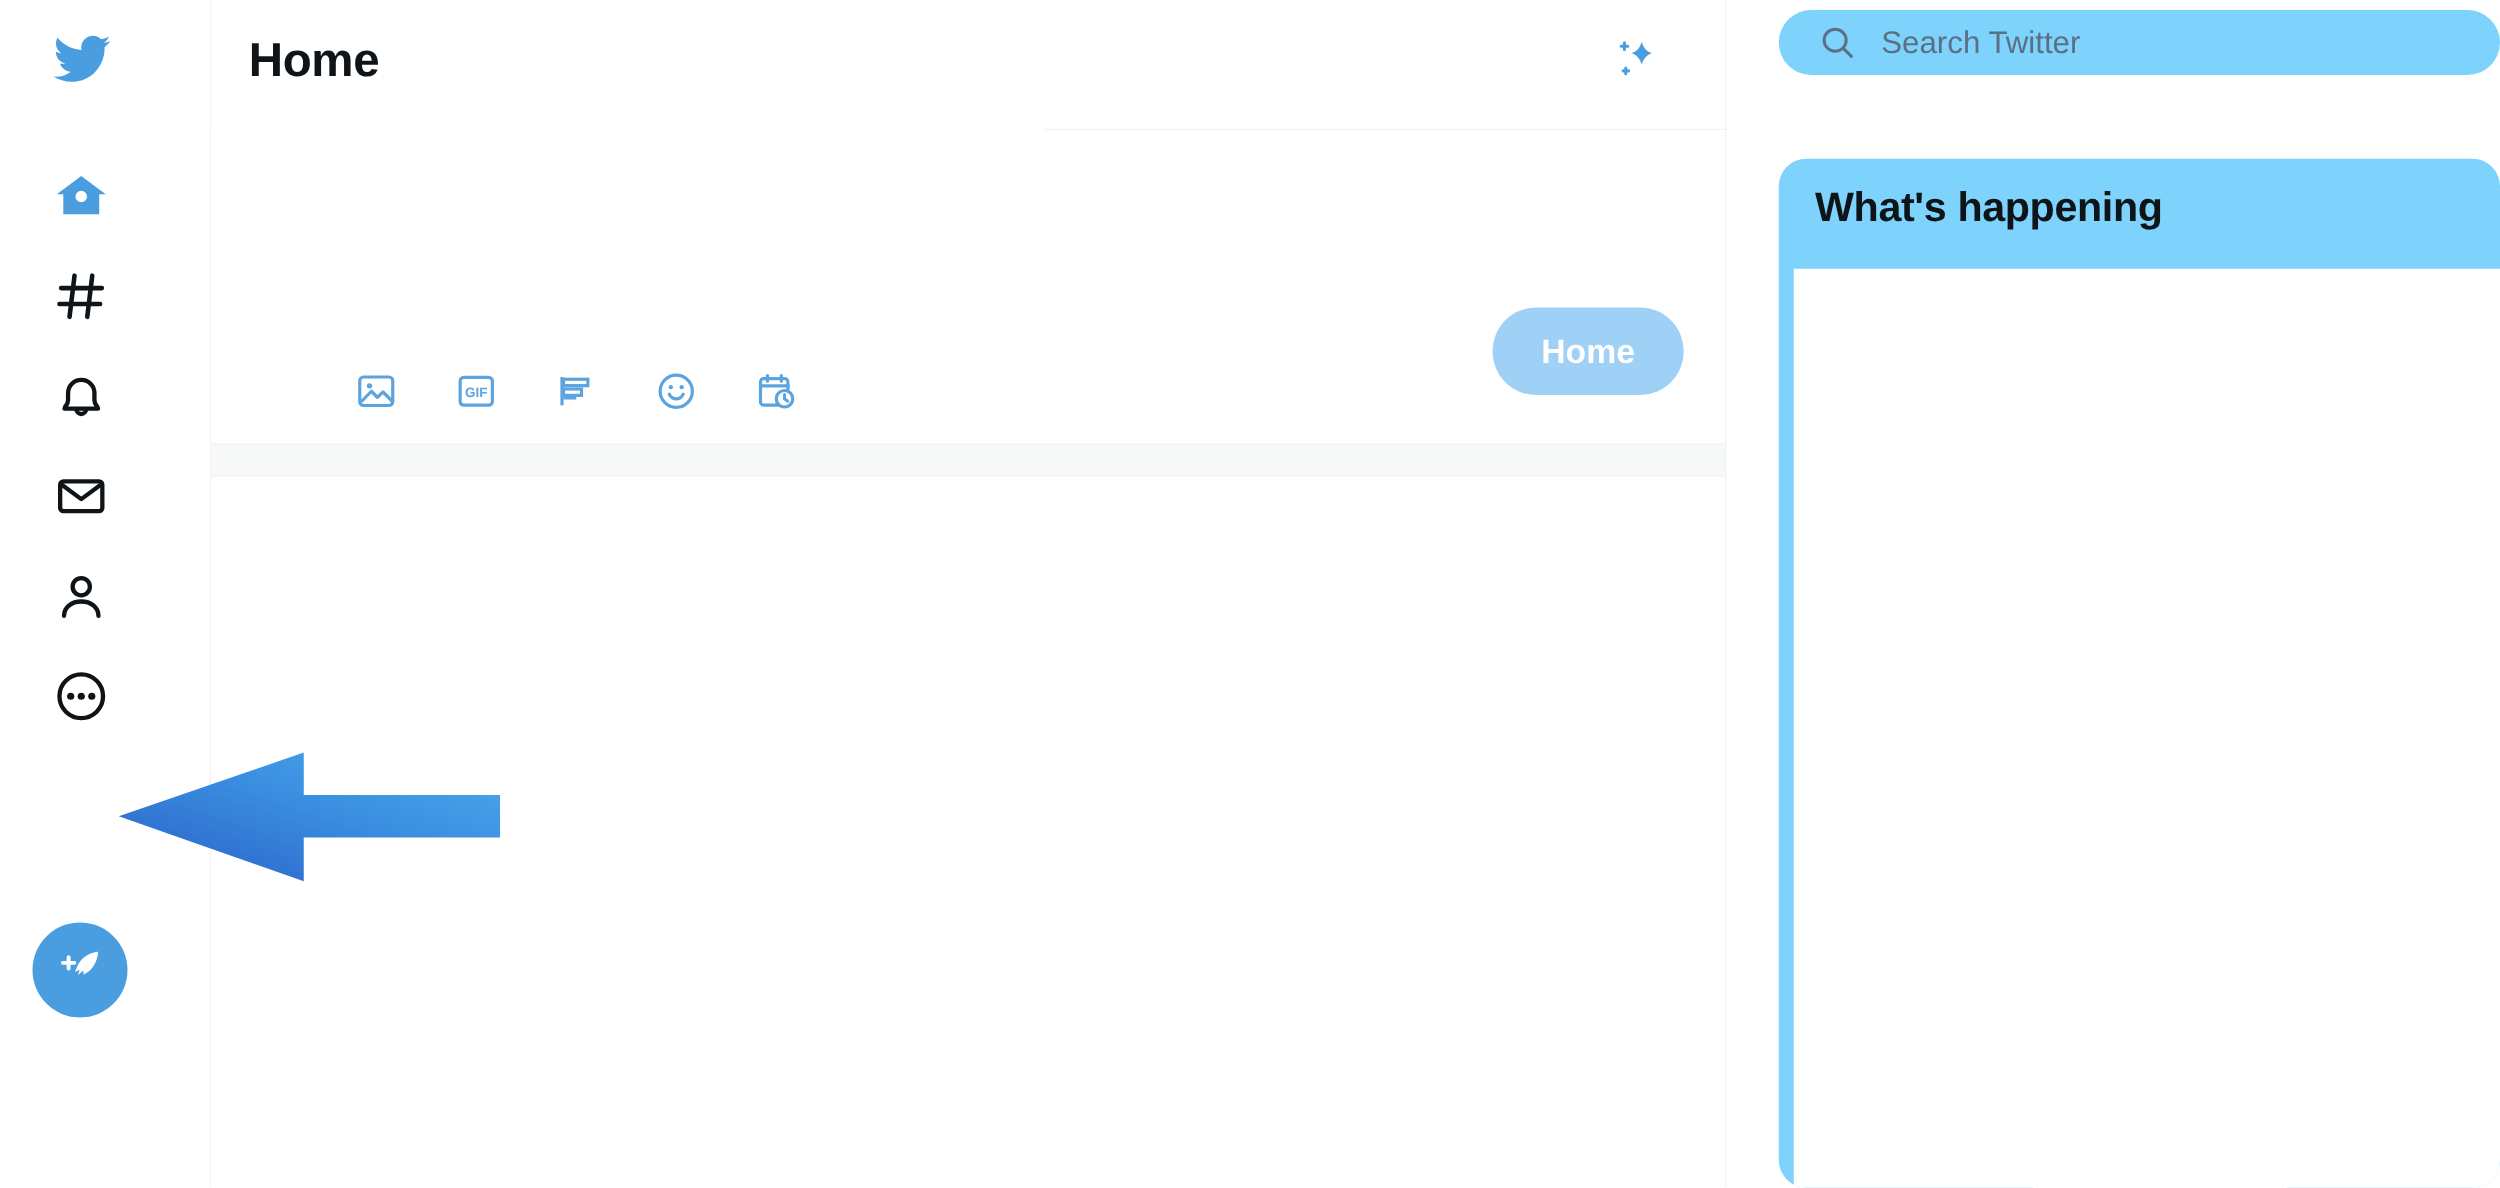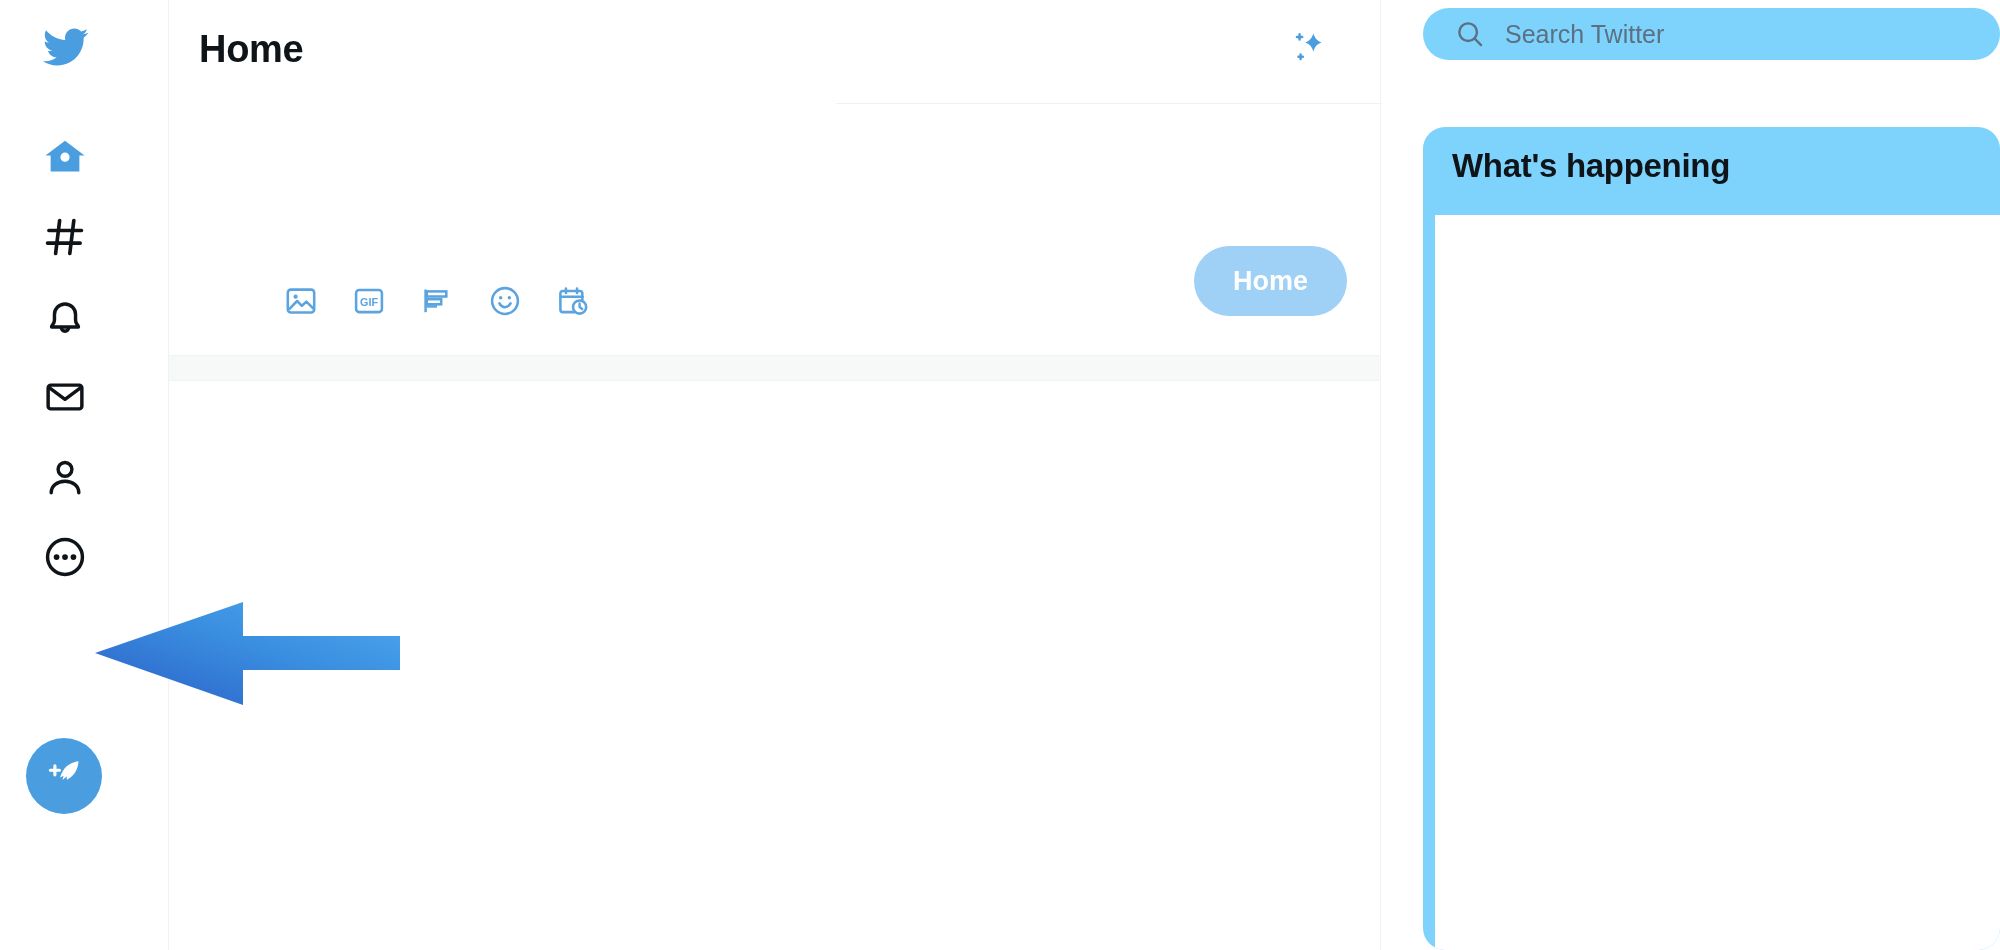--- a/index.html
+++ b/index.html
@@ -94,24 +94,24 @@
   
   .compose-box {
     position: absolute;
     left: 0; top: 104px;
     width: 100%;
     height: 250px;
     background: #ffffff;
   }
   .compose-actions {
     position: absolute;
-    left: 110px; top: 177px;
+    left: 110px; top: 189px;
     display: flex;
     align-items: center;
-    gap: 24px;
+    gap: 36px;
   }
   .compose-icon {
     width: 44px; height: 44px;
     display: flex; align-items: center; justify-content: center;
     border-radius: 50%;
     cursor: pointer;
   }
   .tweet-button {
     position: absolute;
     right: 33px; top: 142px;

